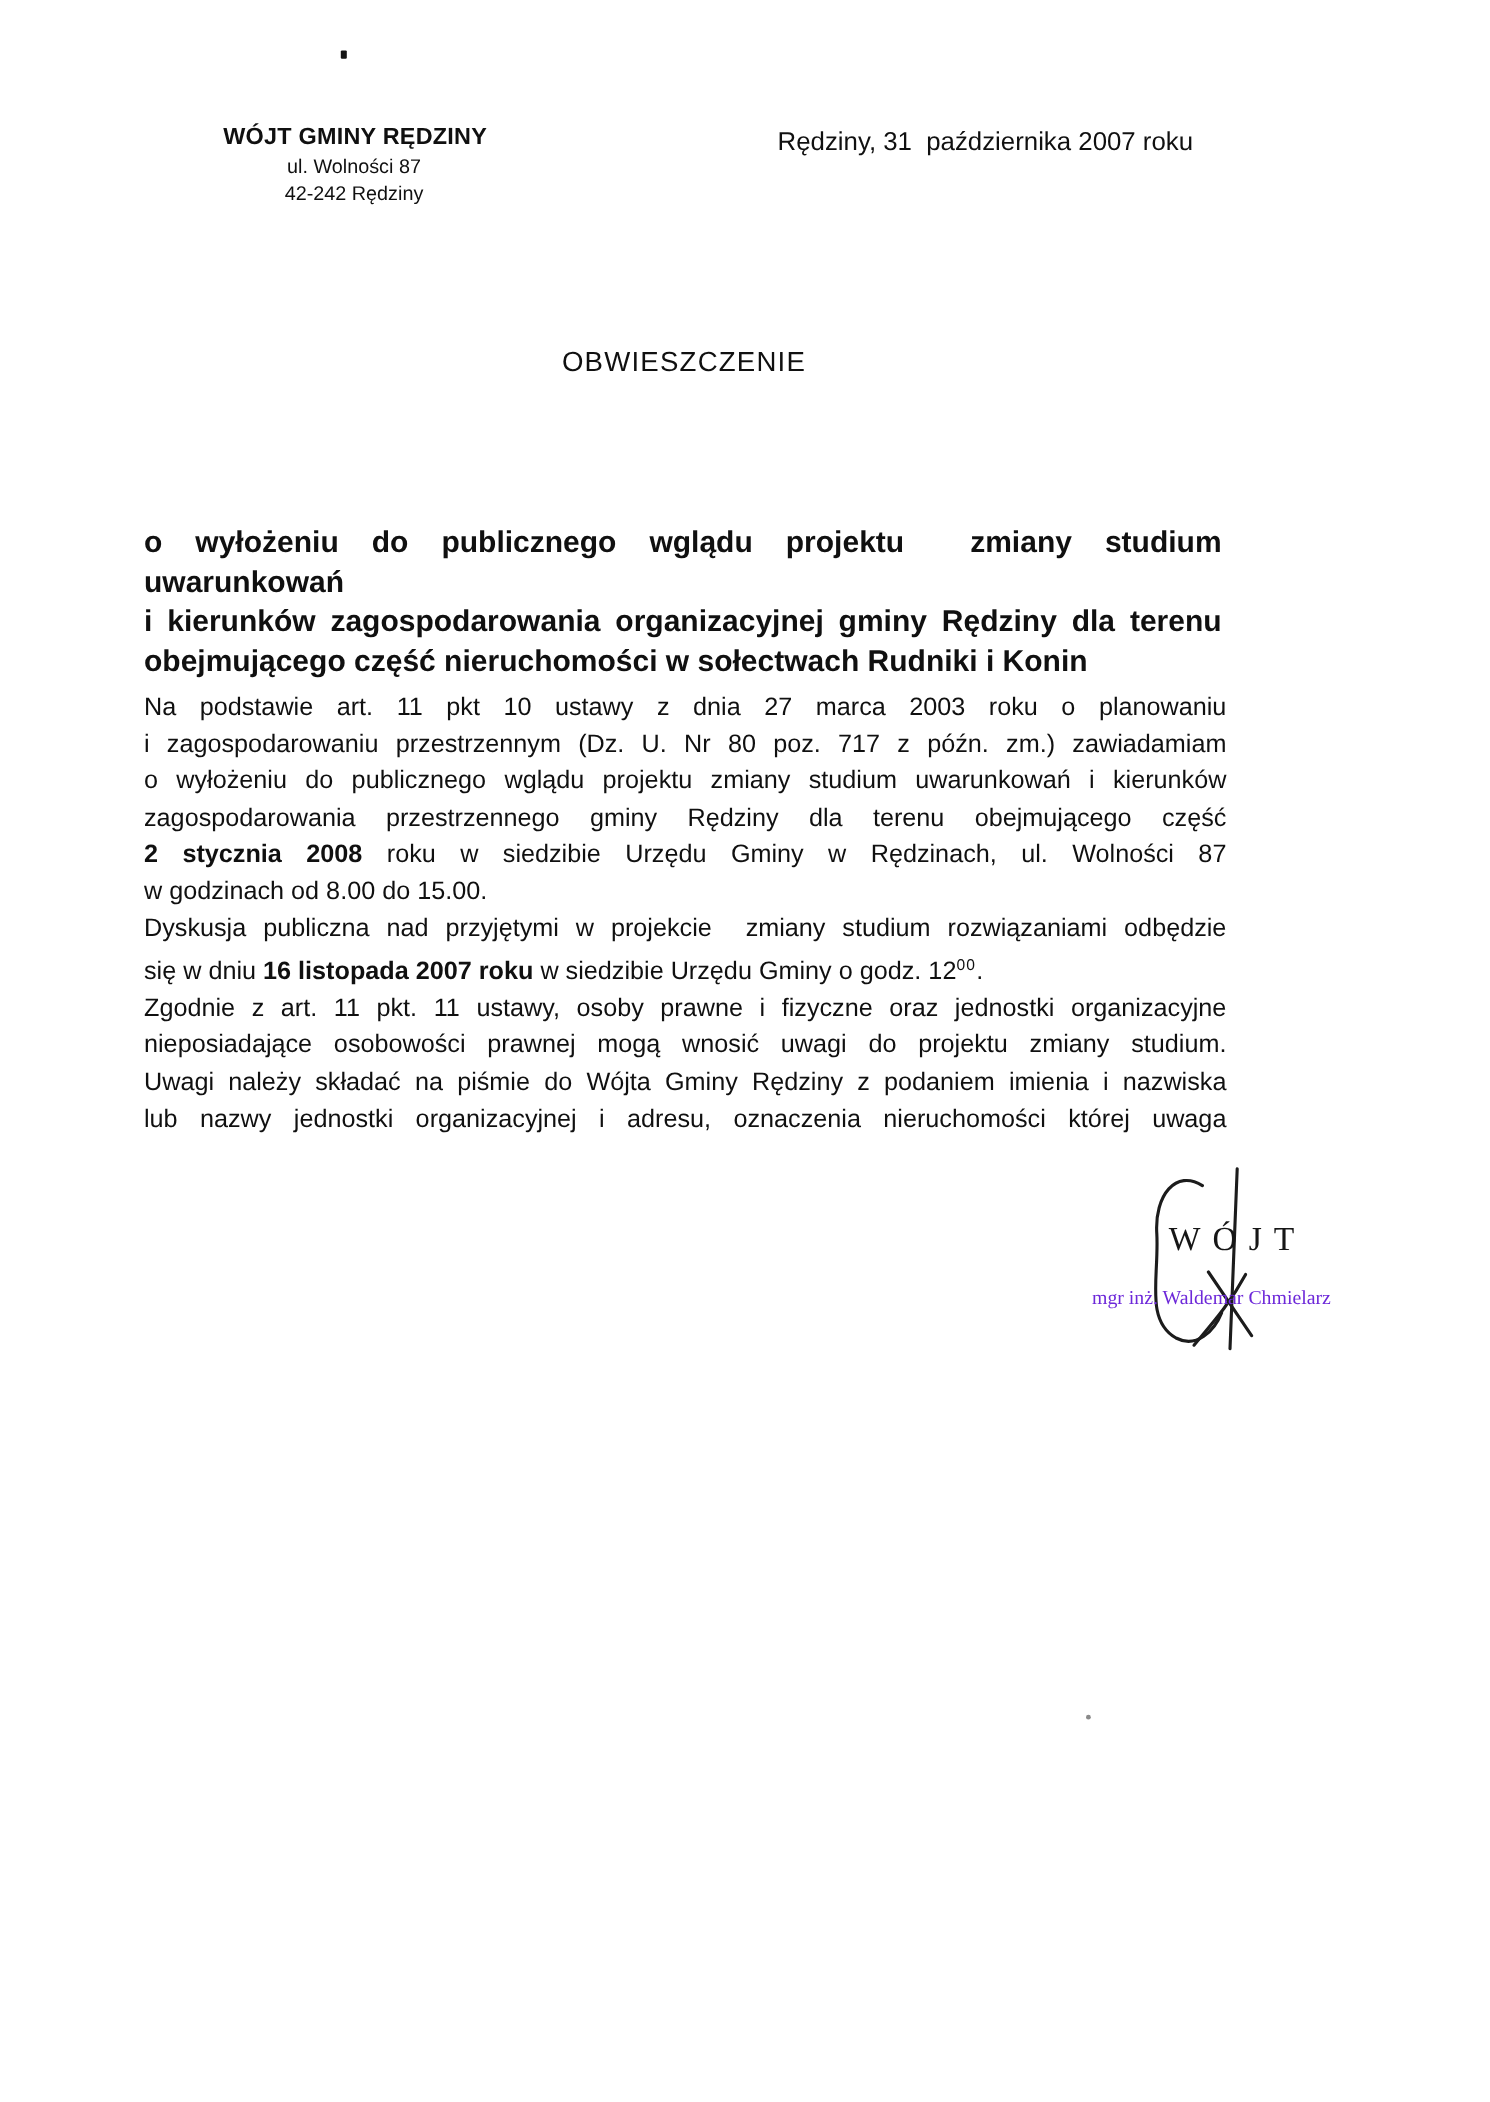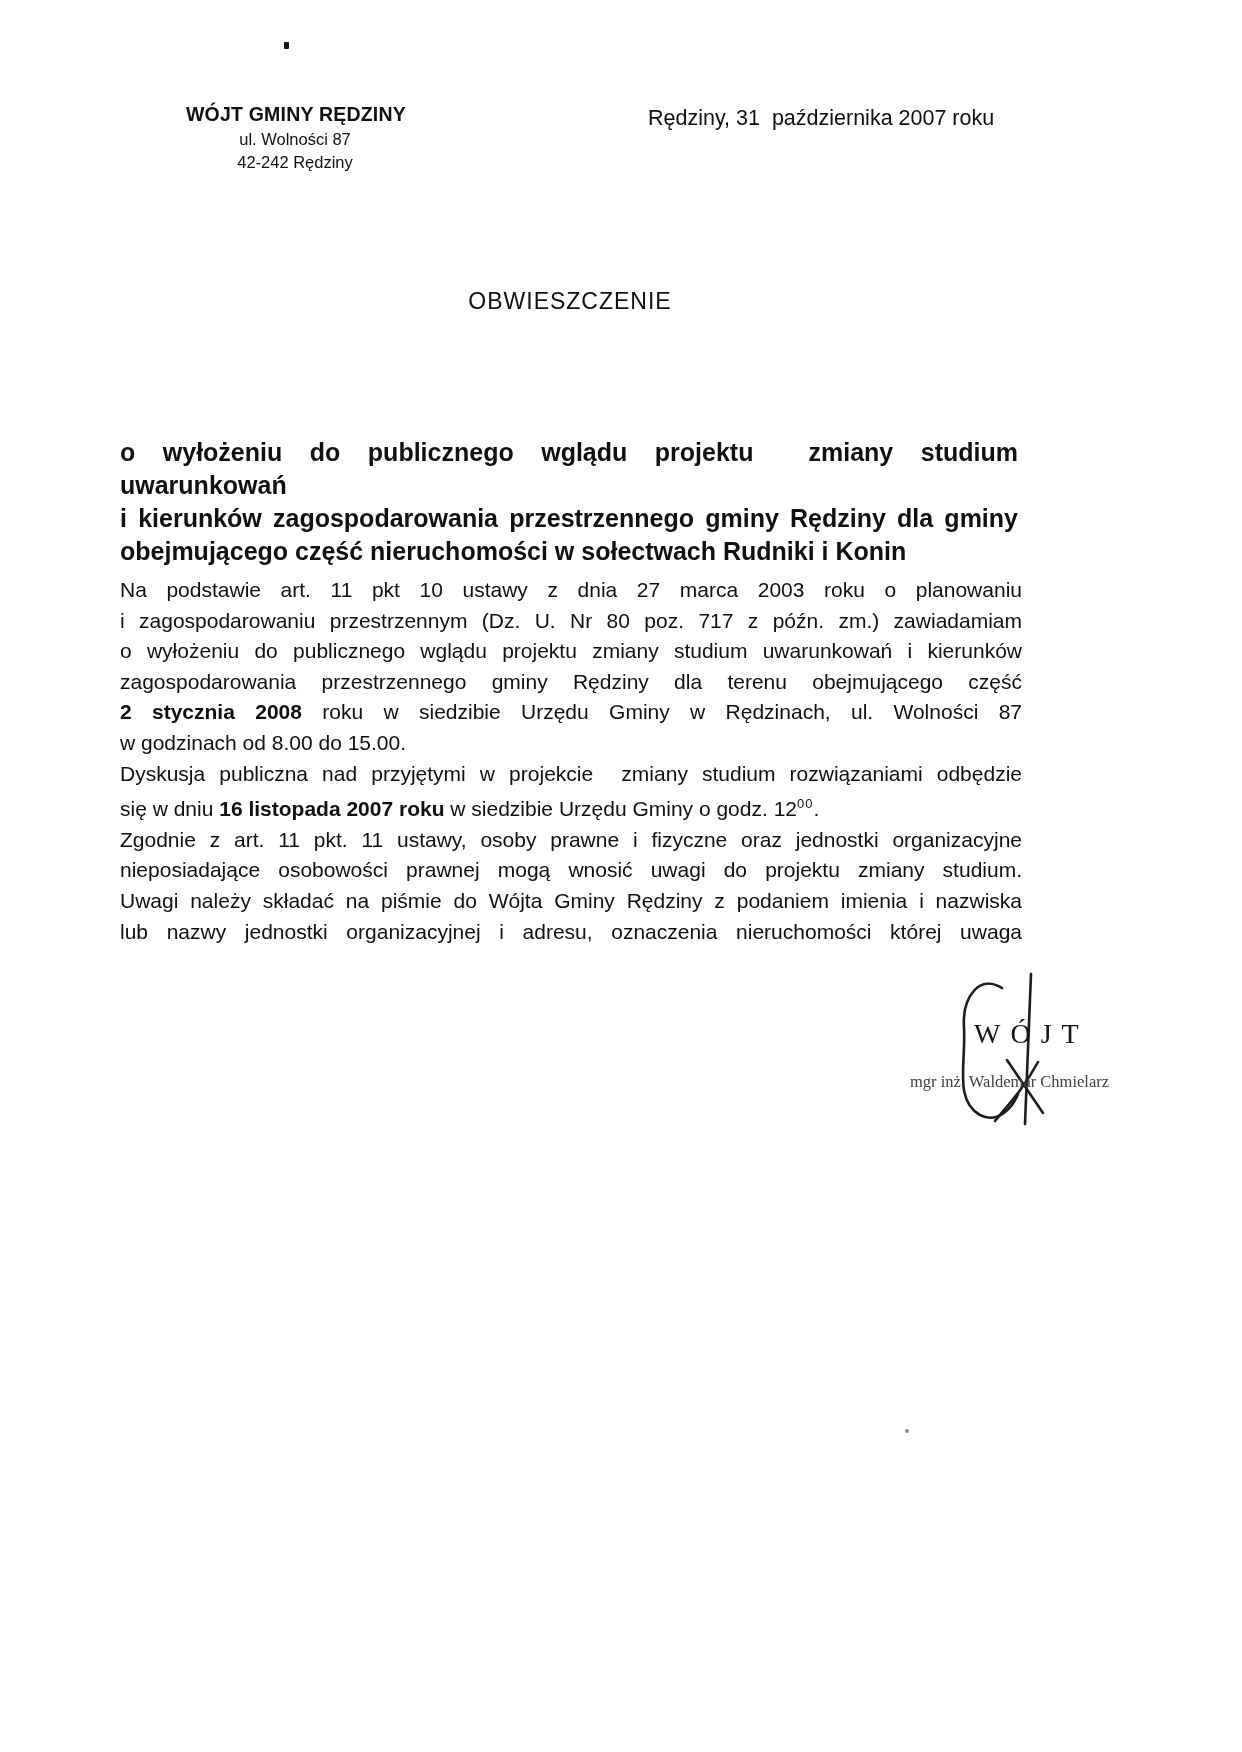--- a/index.html
+++ b/index.html
@@ -42,21 +42,21 @@
   .sig{position:absolute;left:870px;top:972px;width:300px;height:180px;}
   .sig-svg{position:absolute;left:0;top:0;width:300px;height:180px;}
   .sig-role{
     position:absolute;left:104px;top:46px;
     font-family:"Liberation Serif", serif;
     font-size:28px;letter-spacing:10px;color:#161616;
   }
   .sig-name{
     position:absolute;left:40px;top:100px;
     font-family:"Liberation Serif", serif;
-    font-size:16.5px;color:#404040;white-space:nowrap;
+    font-size:16.5px;color:#6d28d9;white-space:nowrap;
   }
 </style>
 </head>
 <body>
 
 <div class="page">
 
   <div class="speck speck-top"></div>
 
   <div class="sender">
@@ -64,21 +64,21 @@
     <div class="sender-line">ul. Wolności 87</div>
     <div class="sender-line">42-242 Rędziny</div>
   </div>
 
   <div class="dateline">Rędziny, 31  października 2007 roku</div>
 
   <div class="doc-title">OBWIESZCZENIE</div>
 
   <div class="intro">
       <div class="ln j"><span>o wyłożeniu do publicznego wglądu projektu  zmiany studium uwarunkowań</span></div>
-      <div class="ln j"><span>i kierunków zagospodarowania przestrzennego gminy Rędziny dla gminy</span></div>
+      <div class="ln j"><span>i kierunków zagospodarowania organizacyjnej gminy Rędziny dla terenu</span></div>
       <div class="ln"><span>obejmującego część nieruchomości w sołectwach Rudniki i Konin</span></div>
     </div>
 
   <div class="bodytext">
       <div class="ln j"><span>Na podstawie art. 11 pkt 10 ustawy z dnia 27 marca 2003 roku o planowaniu</span></div>
       <div class="ln j"><span>i zagospodarowaniu przestrzennym (Dz. U. Nr 80 poz. 717 z późn. zm.) zawiadamiam</span></div>
       <div class="ln j"><span>o wyłożeniu do publicznego wglądu projektu zmiany studium uwarunkowań i kierunków</span></div>
       <div class="ln j"><span>zagospodarowania przestrzennego gminy Rędziny dla terenu obejmującego część</span></div>
       <div class="ln j"><span class="b">2 stycznia 2008</span><span> roku w siedzibie Urzędu Gminy w Rędzinach, ul. Wolności 87</span></div>
       <div class="ln"><span>w godzinach od 8.00 do 15.00.</span></div>

